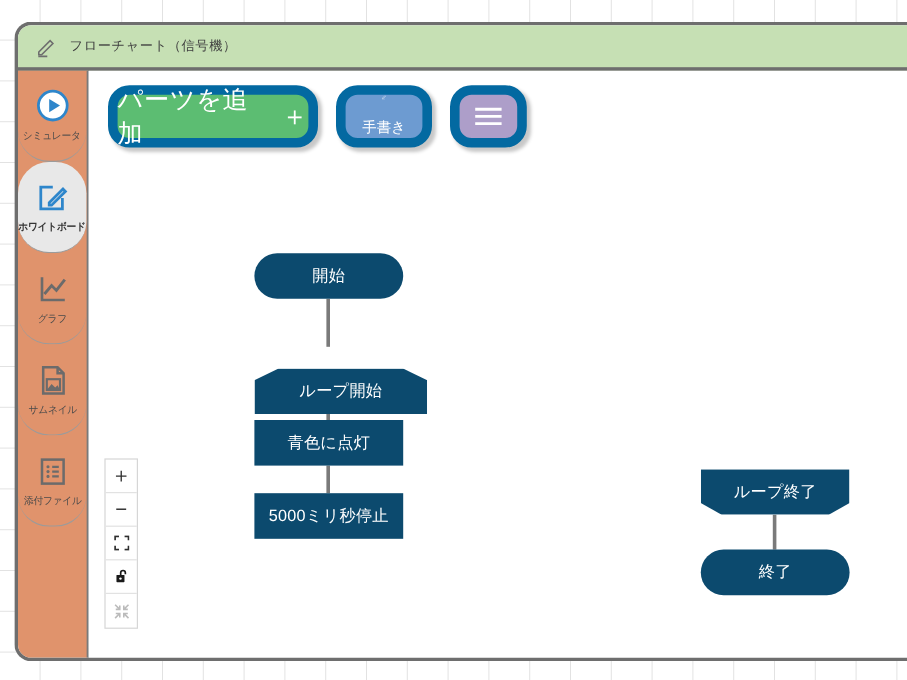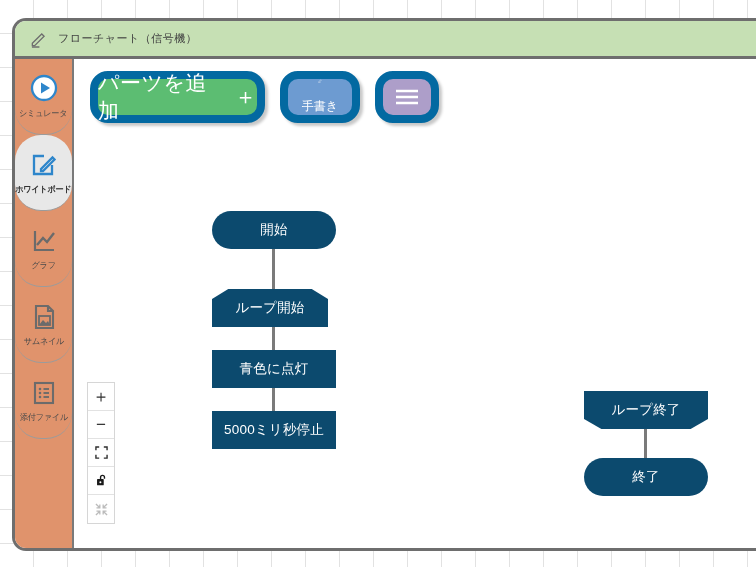--- a/index.html
+++ b/index.html
@@ -300,21 +300,21 @@
 
       <div class="flow">
         <div class="connector" style="left:198px;top:190px;height:40px;"></div>
         <div class="connector" style="left:198px;top:268px;height:23px;"></div>
         <div class="connector" style="left:198px;top:329px;height:23px;"></div>
         <div class="connector" style="left:570px;top:370px;height:29px;"></div>
 
         <div class="node term" style="left:138px;top:152px;width:124px;height:38px;">
           <span>開始</span>
         </div>
-        <div class="node loop-start" style="left:138px;top:230px;width:116px;height:38px;">
+        <div class="node loop-start" style="left:138px;top:248px;width:144px;height:38px;">
           <span>ループ開始</span>
         </div>
         <div class="node" style="left:138px;top:291px;width:124px;height:38px;">
           <span>青色に点灯</span>
         </div>
         <div class="node" style="left:138px;top:352px;width:124px;height:38px;">
           <span>5000ミリ秒停止</span>
         </div>
         <div class="node loop-end" style="left:510px;top:332px;width:124px;height:38px;">
           <span>ループ終了</span>

